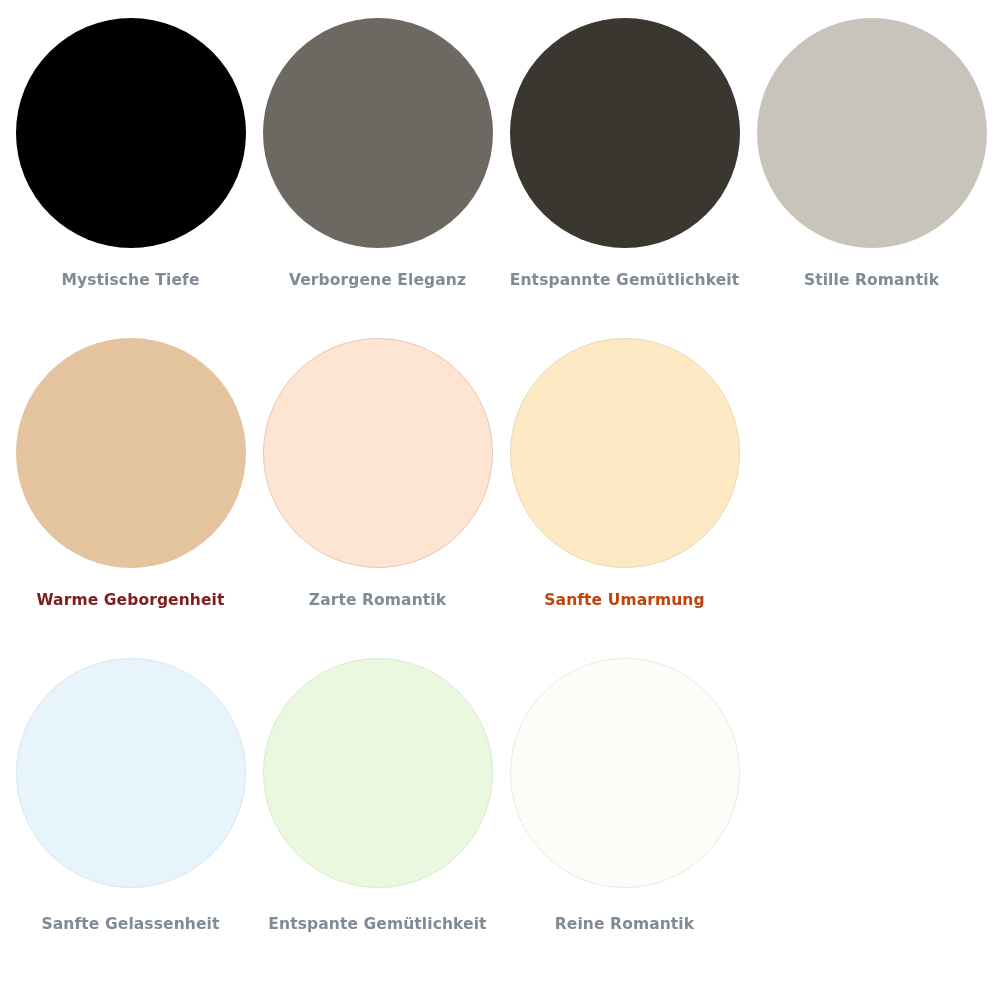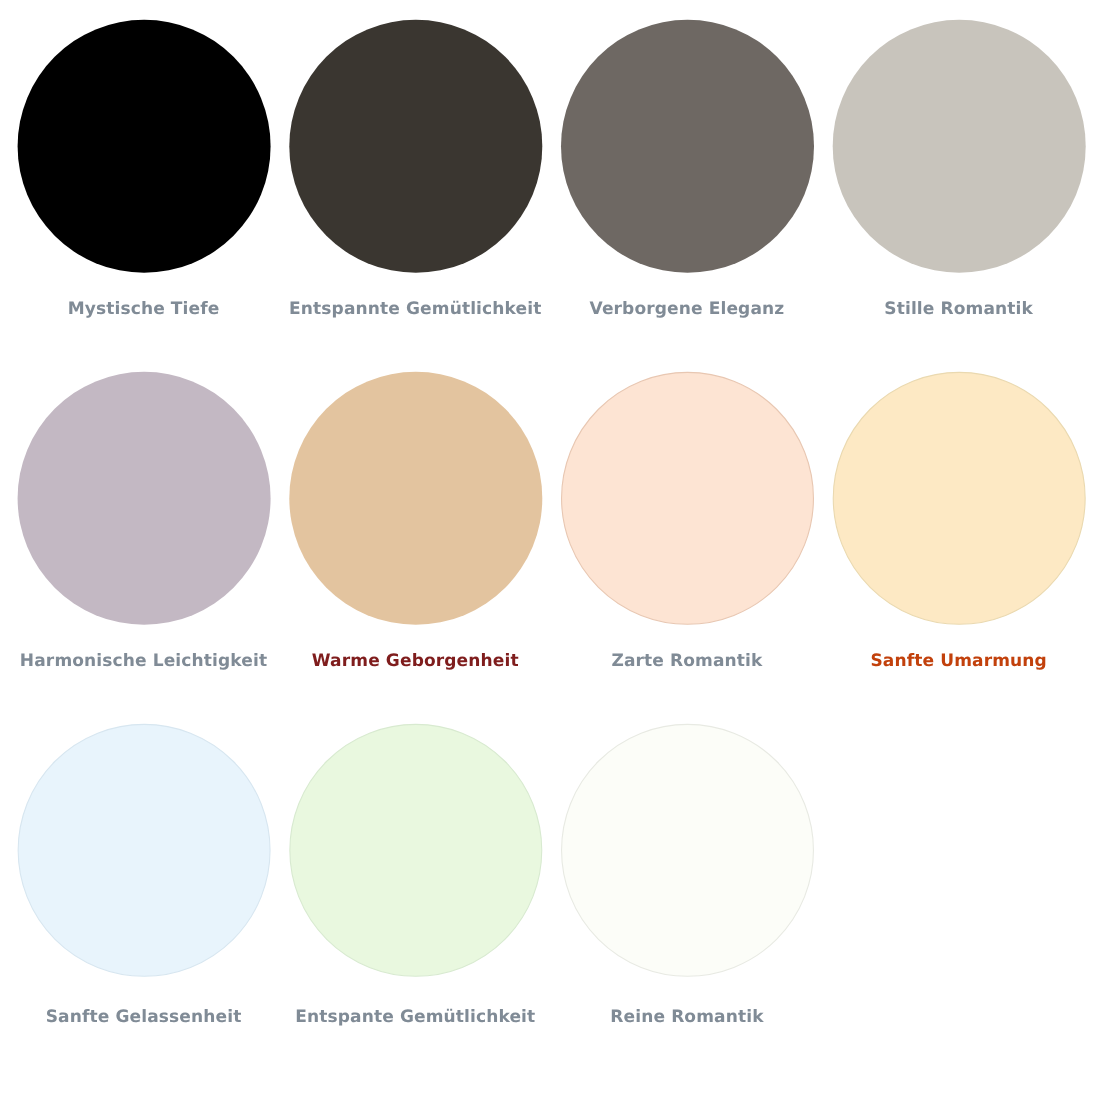--- a/index.html
+++ b/index.html
@@ -70,38 +70,34 @@
 <body style="background: rgb(255, 255, 255);">
 
 <div id="palette-grid">
 
   <div class="palette-row row-1">
     <div class="swatch-cell">
       <div class="swatch-circle" style="background: rgb(0, 0, 0);"></div>
       <div class="swatch-label" style="color: rgb(128, 139, 150);">Mystische Tiefe</div>
     </div>
     <div class="swatch-cell">
+      <div class="swatch-circle" style="background: rgb(110, 104, 99);"></div>
+      <div class="swatch-label" style="color: rgb(128, 139, 150);">Verborgene Eleganz</div>
+    </div>
+    <div class="swatch-cell">
       <div class="swatch-circle" style="background: rgb(58, 54, 48);"></div>
       <div class="swatch-label" style="color: rgb(128, 139, 150);">Entspannte Gemütlichkeit</div>
-    </div>
-    <div class="swatch-cell">
-      <div class="swatch-circle" style="background: rgb(110, 104, 99);"></div>
-      <div class="swatch-label" style="color: rgb(128, 139, 150);">Verborgene Eleganz</div>
     </div>
     <div class="swatch-cell">
       <div class="swatch-circle" style="background: rgb(200, 196, 188);"></div>
       <div class="swatch-label" style="color: rgb(128, 139, 150);">Stille Romantik</div>
     </div>
   </div>
 
   <div class="palette-row row-2">
-    <div class="swatch-cell">
-      <div class="swatch-circle" style="background: rgb(195, 184, 195);"></div>
-      <div class="swatch-label" style="color: rgb(128, 139, 150);">Harmonische Leichtigkeit</div>
-    </div>
     <div class="swatch-cell">
       <div class="swatch-circle" style="background: rgb(227, 196, 159);"></div>
       <div class="swatch-label" style="color: #7f1d1d;">Warme Geborgenheit</div>
     </div>
     <div class="swatch-cell">
       <div class="swatch-circle" style="background: rgb(253, 228, 211); border: 1px solid rgb(232, 199, 178);"></div>
       <div class="swatch-label" style="color: rgb(128, 139, 150);">Zarte Romantik</div>
     </div>
     <div class="swatch-cell">
       <div class="swatch-circle" style="background: rgb(253, 233, 196); border: 1px solid rgb(234, 217, 176);"></div>

